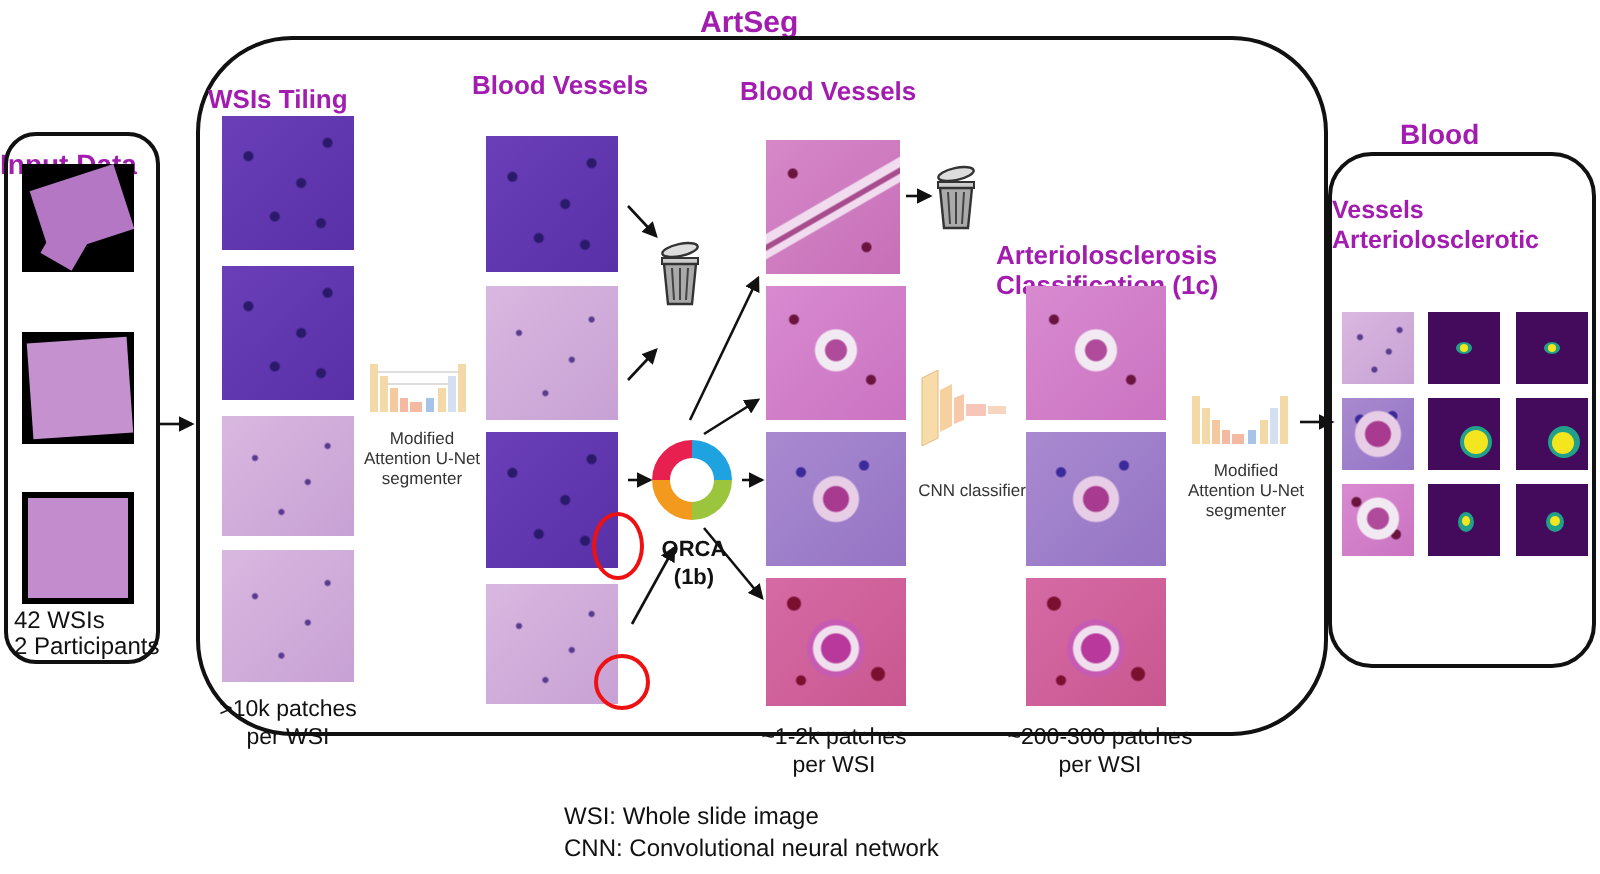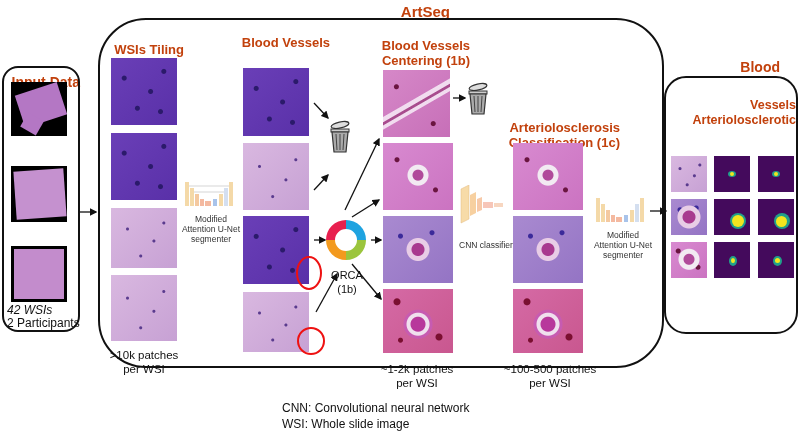--- a/index.html
+++ b/index.html
@@ -1,18 +1,18 @@
 <!DOCTYPE html>
 <html><head>
 <meta charset="utf-8">
 <style>
   html, body { margin:0; padding:0; background:#fff; }
   body { width:800px; height:437px; position:relative; overflow:hidden; font-family:"Liberation Sans", sans-serif; color:#111; }
   .abs { position:absolute; }
-  .title { font-weight:bold; text-align:right; font-size:13px; line-height:15px; color:#c2410c; }
+  .title { font-weight:bold; text-align:left; font-size:13px; line-height:15px; color:#a21caf; }
   .small { font-size:11.5px; text-align:center; line-height:14px; color:#111; }
   .box { position:absolute; border:2px solid #111; border-radius:22px; }
   .tile { position:absolute; width:66px; }
   .tissue-dark { background:
       radial-gradient(circle at 20% 30%, #2b1a6b 0 2px, transparent 3px),
       radial-gradient(circle at 60% 50%, #2b1a6b 0 2px, transparent 3px),
       radial-gradient(circle at 80% 20%, #2b1a6b 0 2px, transparent 3px),
       radial-gradient(circle at 40% 75%, #2b1a6b 0 2px, transparent 3px),
       radial-gradient(circle at 75% 80%, #2b1a6b 0 2px, transparent 3px),
       linear-gradient(135deg, #6a3fb7, #5930a8); }
@@ -60,21 +60,21 @@
   <div class="slide" style="left:7px;top:14px;width:56px;height:54px;">
     <div style="position:absolute;left:8px;top:6px;width:44px;height:34px;background:#b477c4;transform:rotate(-18deg);"></div>
     <div style="position:absolute;left:12px;top:34px;width:18px;height:16px;background:#b477c4;transform:rotate(30deg);"></div>
   </div>
   <div class="slide" style="left:7px;top:98px;width:56px;height:56px;">
     <div style="position:absolute;left:4px;top:4px;width:50px;height:48px;background:#c591cf;transform:rotate(-4deg);"></div>
   </div>
   <div class="slide" style="left:7px;top:178px;width:56px;height:56px;">
     <div style="position:absolute;left:3px;top:3px;width:50px;height:50px;background:#c38ccc;"></div>
   </div>
-  <div class="abs" style="left:3px;top:236px;font-size:12px;line-height:13px;font-style:italic;">42 WSIs</div>
+  <div class="abs" style="left:3px;top:236px;font-size:12px;line-height:13px;">42 WSIs</div>
   <div class="abs" style="left:3px;top:249px;font-size:12px;line-height:13px;white-space:nowrap;">2 Participants</div>
 </div>
 
 <div class="box" style="left:98px;top:18px;width:562px;height:346px;border-radius:48px;"></div>
 
 <svg class="abs" style="left:0;top:0;" width="800" height="437">
   <defs>
     <marker id="ah" markerWidth="6" markerHeight="6" refX="5" refY="3" orient="auto">
       <path d="M0,0 L6,3 L0,6 z" fill="#111"></path>
     </marker>
@@ -137,28 +137,27 @@
     <line x1="11" y1="14" x2="11" y2="30" stroke="#444"></line>
     <line x1="15" y1="14" x2="14" y2="30" stroke="#444"></line>
 </svg>
 
 <svg class="abs" style="left:323px;top:217px;" width="46" height="46">
   <path d="M23 3 A20 20 0 0 1 43 23 L34 23 A11 11 0 0 0 23 12 Z" fill="#1fa3e0"></path>
   <path d="M43 23 A20 20 0 0 1 23 43 L23 34 A11 11 0 0 0 34 23 Z" fill="#9bc53d"></path>
   <path d="M23 43 A20 20 0 0 1 3 23 L12 23 A11 11 0 0 0 23 34 Z" fill="#f39a1e"></path>
   <path d="M3 23 A20 20 0 0 1 23 3 L23 12 A11 11 0 0 0 12 23 Z" fill="#e8204f"></path>
 </svg>
-<div class="abs" style="left:322px;top:268px;width:50px;text-align:center;font-weight:normal;font-size:11px;line-height:14px;">
+<div class="abs" style="left:322px;top:268px;width:50px;text-align:center;font-weight:bold;font-size:11px;line-height:14px;">
   <div>ORCA</div>
   <div>(1b)</div>
 </div>
 
 <div class="abs title" style="left:370px;top:38px;width:100px;">
   <div>Blood Vessels</div>
-  <div>Centering (1b)</div>
 </div>
 <div class="tile tissue-streak" style="left:383px;top:70px;width:67px;height:67px;"></div>
 <div class="tile tissue-ring" style="left:383px;top:143px;width:70px;height:67px;"></div>
 <div class="tile tissue-purple-vessel" style="left:383px;top:216px;width:70px;height:67px;"></div>
 <div class="tile tissue-red-vessel" style="left:383px;top:289px;width:70px;height:64px;"></div>
 
 <svg class="abs" style="left:467px;top:82px;" width="22" height="34">
   <ellipse cx="11" cy="5" rx="9" ry="3" fill="#ddd" stroke="#333" stroke-width="1.2" transform="rotate(-12 11 5)"></ellipse>
   <rect x="2" y="9" width="18" height="3" fill="#ccc" stroke="#333" stroke-width="1"></rect>
   <path d="M3 12 L5 32 L17 32 L19 12 Z" fill="#aaa" stroke="#333" stroke-width="1.2"></path>
@@ -196,21 +195,21 @@
   <rect x="46" y="2" width="4" height="24" fill="#f4d9a8"></rect>
 </svg>
 <div class="abs" style="left:590px;top:230px;width:66px;font-size:8.5px;line-height:10px;text-align:center;color:#333;">
   <div>Modified</div>
   <div>Attention U-Net</div>
   <div>segmenter</div>
 </div>
 
 <div class="abs small" style="left:372px;top:362px;width:90px;">~1-2k patches</div>
 <div class="abs small" style="left:372px;top:376px;width:90px;">per WSI</div>
-<div class="abs small" style="left:500px;top:362px;width:100px;">~100-500 patches</div>
+<div class="abs small" style="left:500px;top:362px;width:100px;">~200-300 patches</div>
 <div class="abs small" style="left:500px;top:376px;width:100px;">per WSI</div>
 
 <div class="abs title" style="left:700px;top:60px;width:80px;font-size:14px;">Blood</div>
 <div class="box" style="left:664px;top:76px;width:130px;height:254px;border-radius:22px;">
   <div class="abs title" style="left:0;top:20px;width:130px;font-size:12.5px;line-height:15px;">
     <div>Vessels</div>
     <div>Arteriolosclerotic</div>
   </div>
 
   <div class="abs tissue-light" style="left:5px;top:78px;width:36px;height:36px;"></div>
@@ -238,15 +237,15 @@
     <div class="blob" style="left:15px;top:14px;width:8px;height:10px;background:#21a08a;"></div>
     <div class="blob" style="left:17px;top:16px;width:4px;height:5px;background:#f3e51e;"></div>
   </div>
   <div class="seg-dark" style="left:92px;top:164px;width:36px;height:36px;">
     <div class="blob" style="left:15px;top:14px;width:9px;height:10px;background:#21a08a;"></div>
     <div class="blob" style="left:17px;top:16px;width:5px;height:5px;background:#f3e51e;"></div>
   </div>
 </div>
 
 <div class="abs" style="left:282px;top:400px;font-size:12px;line-height:16px;">
+  <div>WSI: Whole slide image</div>
   <div>CNN: Convolutional neural network</div>
-  <div>WSI: Whole slide image</div>
 </div>
 
 </body></html>

